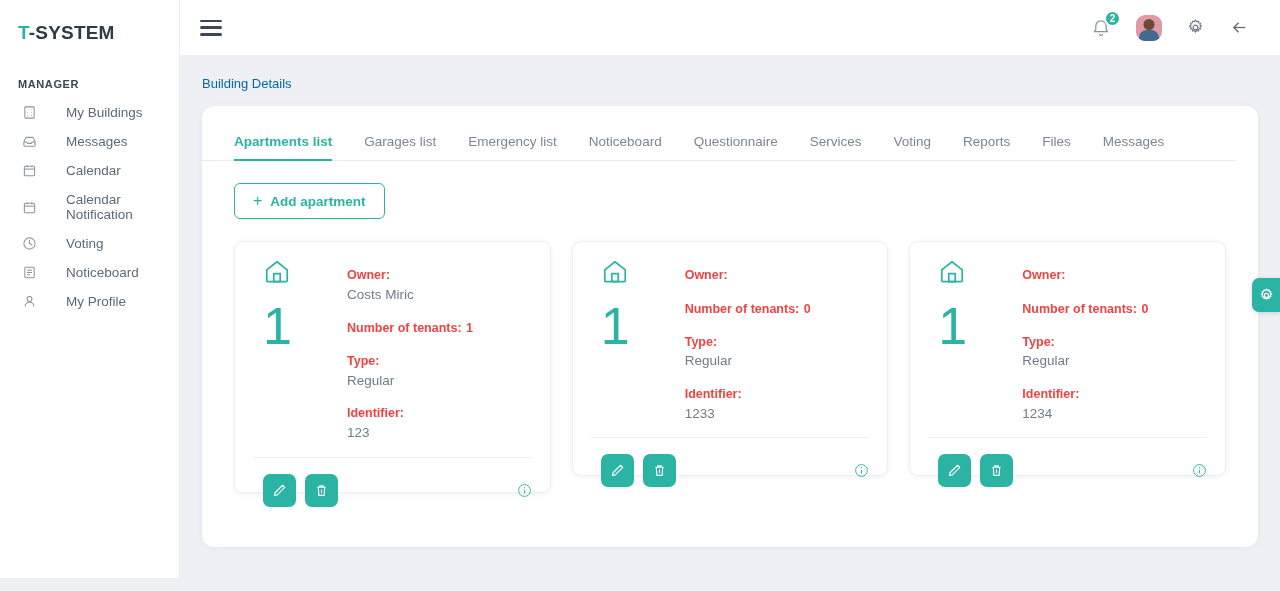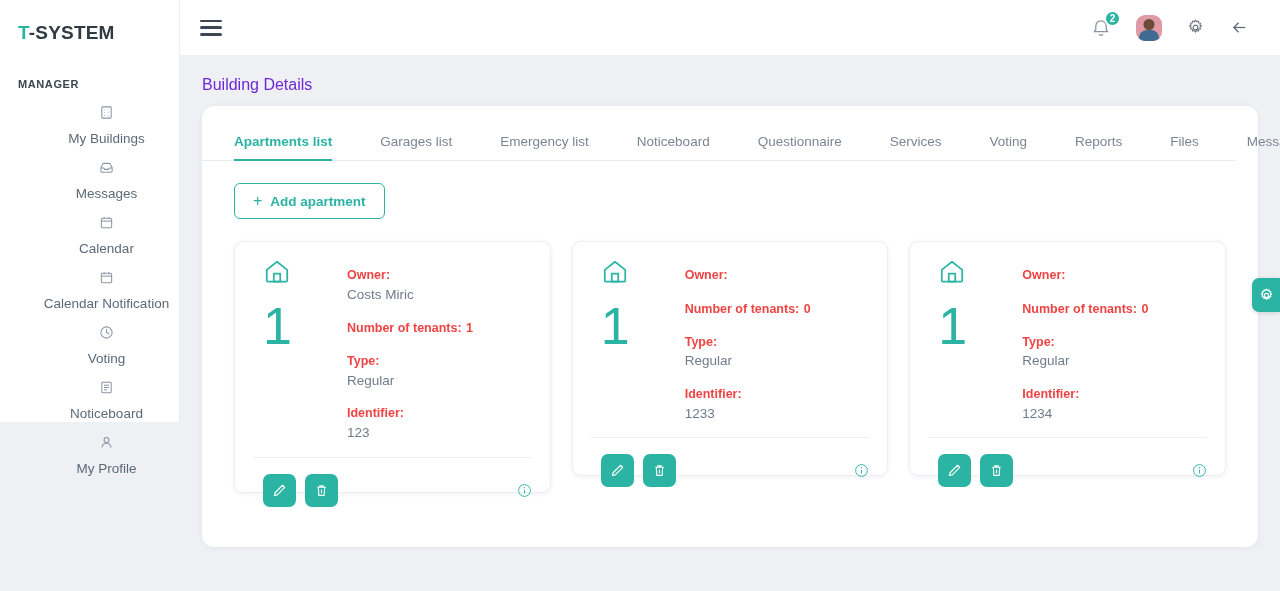--- a/index.html
+++ b/index.html
@@ -6,31 +6,31 @@
   html, body {
     width: 1280px; height: 591px;
     font-family: "Liberation Sans", sans-serif;
     background: #eef0f4;
     overflow: hidden;
   }
   .app { display: flex; width: 1280px; height: 591px; position: relative; }
 
   
   .sidebar {
-    width: 180px; height: 422px; background: #ffffff;
+    width: 180px; height: 578px; background: #ffffff;
     border-right: 1px solid #eceef1; flex: 0 0 180px;
     padding-top: 16px;
   }
   .logo { font-size: 19px; font-weight: bold; letter-spacing: .2px;
           color: #2f3a43; padding: 6px 0 0 18px; }
   .logo .t { color: #2bb3a3; }
   .section-title { font-size: 11px; font-weight: bold; color: #3b4652;
                    letter-spacing: .6px; padding: 34px 0 8px 18px; }
-  .nav-item { display: flex; align-items: center; gap: 11px;
-              padding: 7px 0 7px 34px; cursor: pointer; flex-direction: column; }
+  .nav-item { display: flex; align-items: center; gap: 29px;
+              padding: 7px 0 7px 22px; cursor: pointer; }
   .nav-item .nav-label { font-size: 13.5px; color: #5c6a78; }
   .nav-ico { width: 15px; height: 15px; flex: 0 0 15px;
              display: flex; align-items: center; justify-content: center; }
   .nav-ico svg { width: 15px; height: 15px; display: block; }
 
   
   .main { flex: 1; height: 591px; position: relative; background: #eef0f4; }
 
   .topbar { height: 55px; background: #ffffff; display: flex;
             align-items: center; padding: 0 30px 0 20px; }
@@ -45,26 +45,26 @@
            border-radius: 50%; background: #2bb3a3; color: #fff; font-size: 10px;
            font-weight: bold; display: flex; align-items: center; justify-content: center;
            border: 2px solid #fff; padding: 0 2px; }
   .avatar { width: 26px; height: 26px; border-radius: 9px; overflow: hidden;
             background: #e09aa6; cursor: pointer; position: relative; }
   .avatar .face { position: absolute; left: 50%; top: 4px; transform: translateX(-50%);
                   width: 11px; height: 11px; border-radius: 50%; background: #6b4a3a; }
   .avatar .body { position: absolute; bottom: 0; left: 50%; transform: translateX(-50%);
                   width: 20px; height: 11px; border-radius: 8px 8px 0 0; background: #3f6b93; }
 
-  .breadcrumb { font-size: 16px; color: #6d28d9; padding: 21px 0 0 22px; }
+  .breadcrumb { font-size: 13px; color: #0369a1; padding: 21px 0 0 22px; }
 
   .panel { position: absolute; left: 22px; top: 106px; right: 22px; height: 441px;
            background: #fff; border-radius: 12px; box-shadow: 0 1px 6px rgba(25,40,70,.05); }
 
-  .tabs { display: flex; align-items: flex-start; gap: 16px;
+  .tabs { display: flex; align-items: flex-start; gap: 0;
           padding: 28px 0 0 32px; margin-right: 22px;
           border-bottom: 1px solid #e9ecef; }
   .tab { font-size: 13.5px; color: #7b8694; padding: 0 16px 11px 16px;
          cursor: pointer; white-space: nowrap; position: relative; }
   .tab:first-child { padding-left: 0; margin-left: 0; }
   .tab.active { color: #2bb3a3; font-weight: bold; }
   .tab.active::after { content: ""; position: absolute; left: 0; right: 16px; bottom: -1px;
                        height: 2.5px; background: #2bb3a3; }
 
   .add-btn { margin: 22px 0 0 32px; display: inline-flex; align-items: center; gap: 8px;

